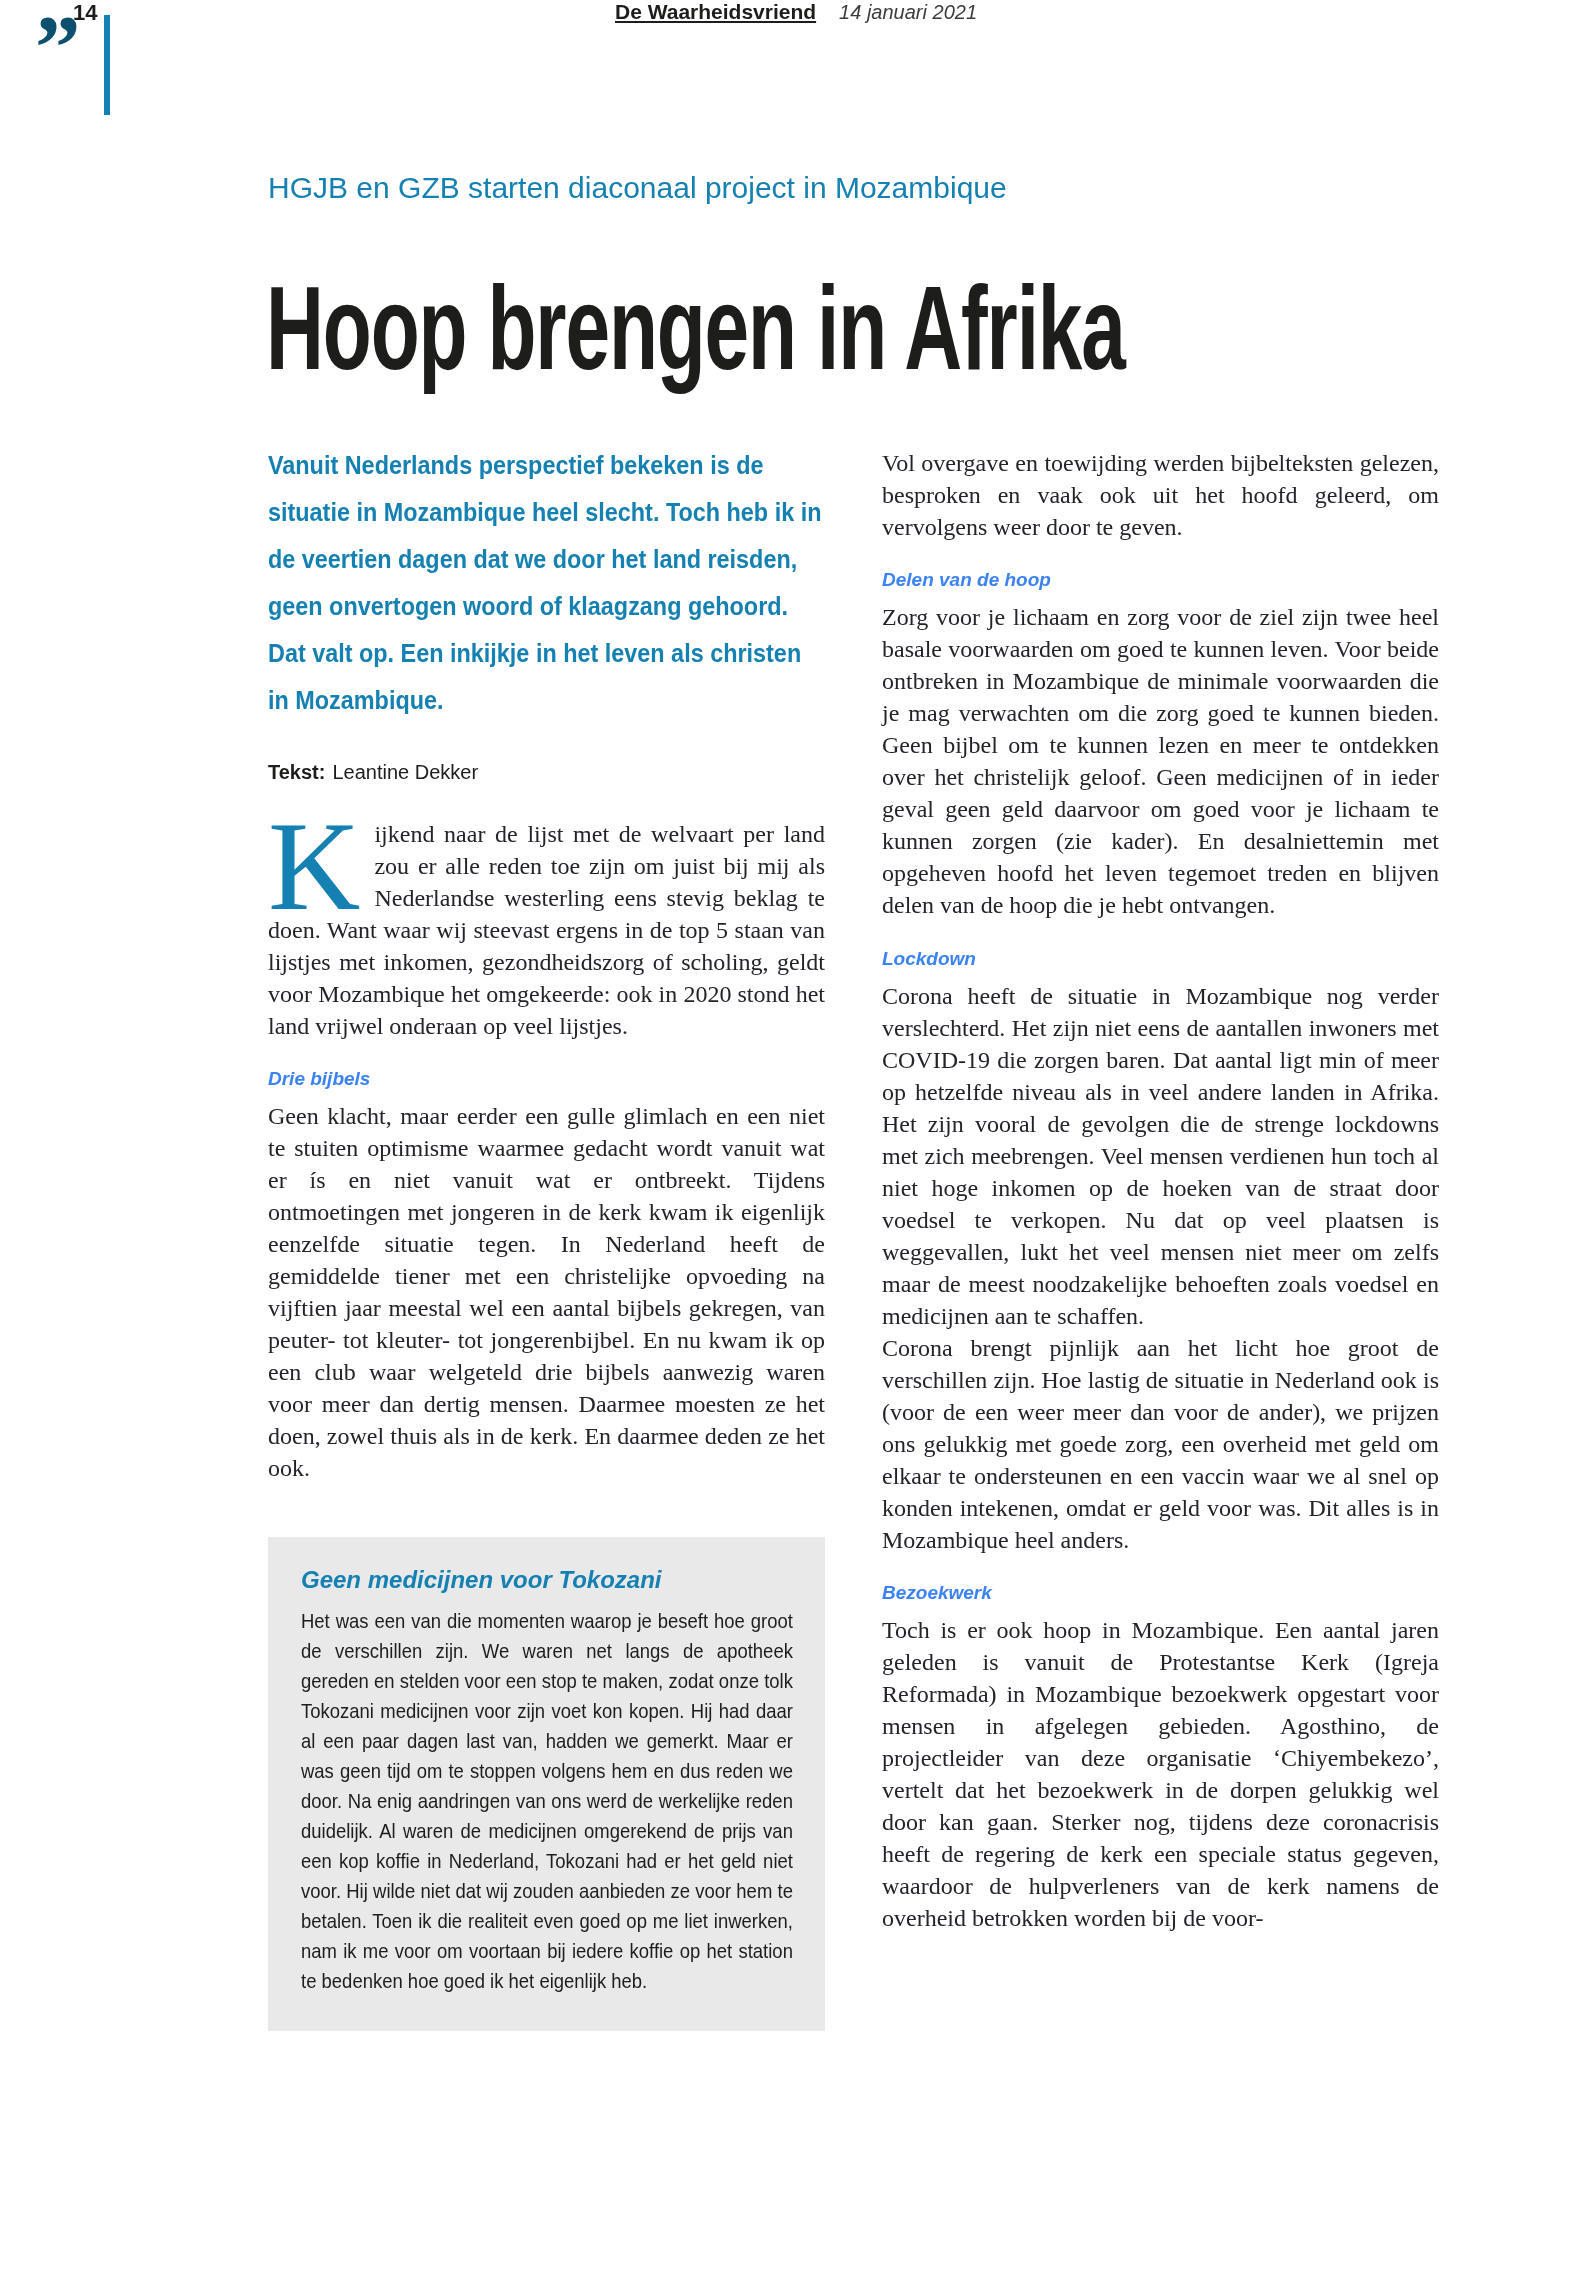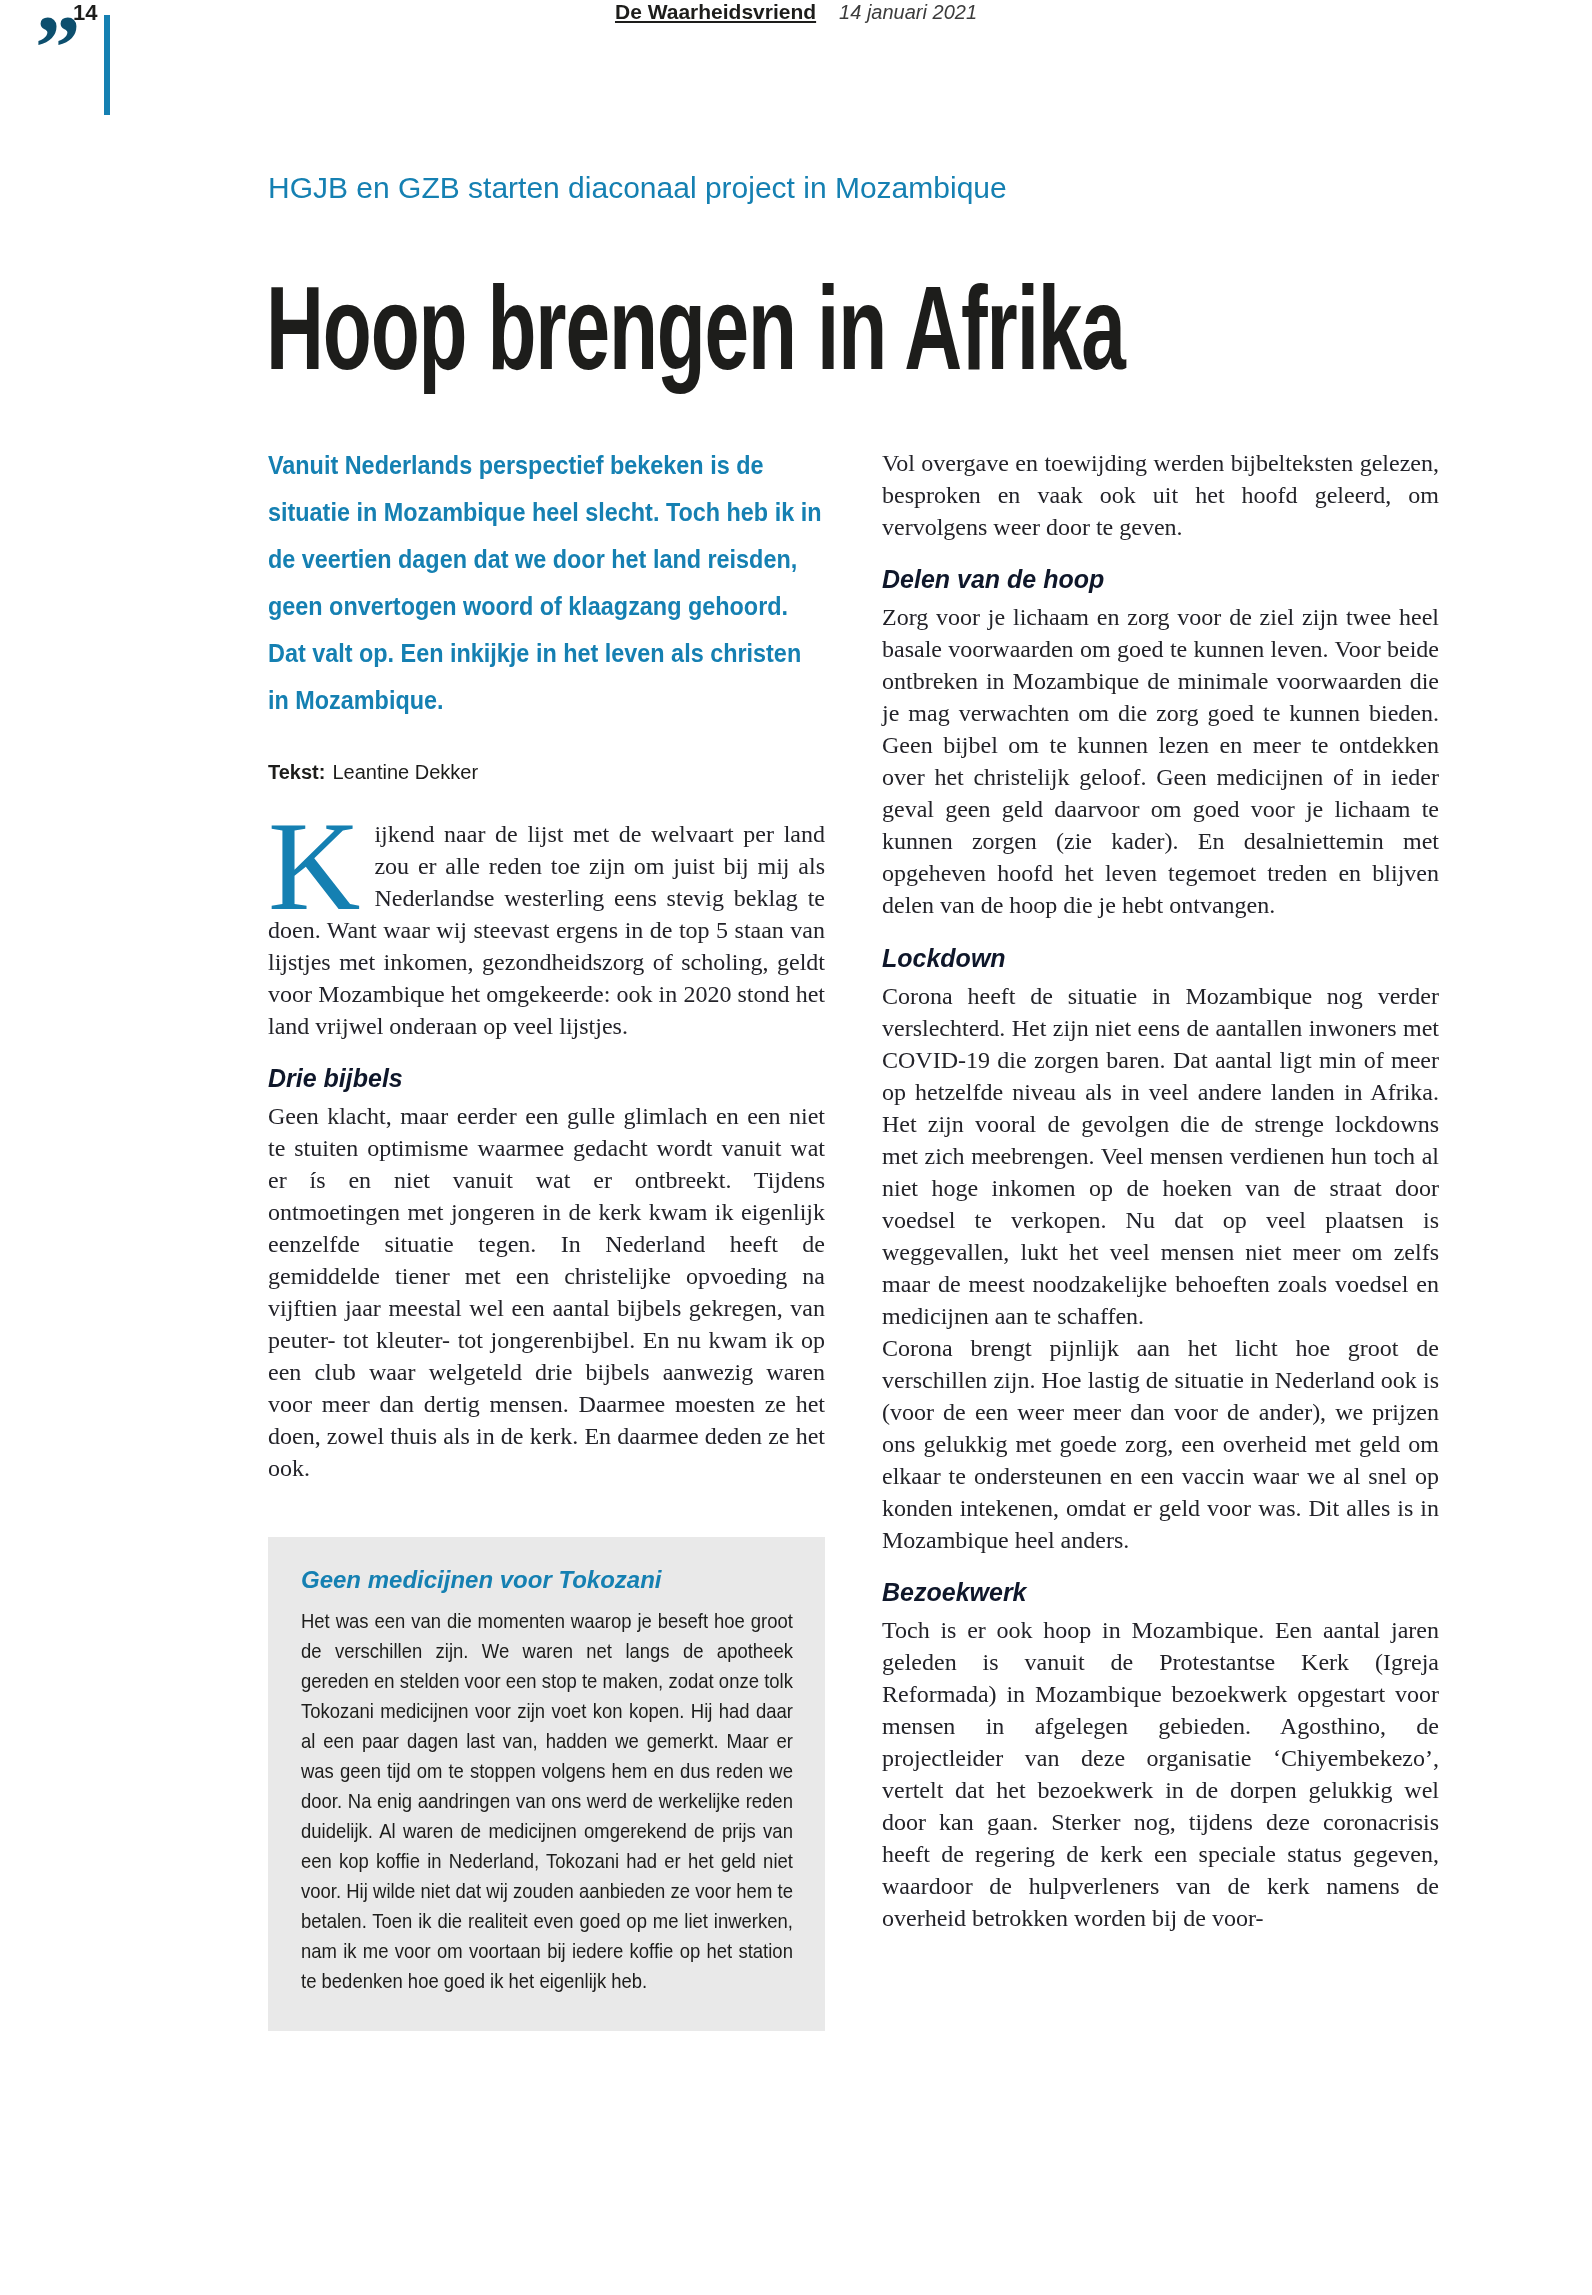--- a/index.html
+++ b/index.html
@@ -46,21 +46,21 @@
   .body-text {
     font-family:"Liberation Serif", serif; font-size:24px; line-height:32px;
     color:#232329; text-align:justify; hyphens:auto;
   }
   .dropcap {
     float:left; font-family:"Liberation Serif", serif;
     font-size:128px; line-height:96px; color:#1580b2; padding-right:14px;
   }
   .subhead {
     font-family:"Liberation Sans", sans-serif; font-weight:bold; font-style:italic;
-    font-size:25px; line-height:29px; color:#0f172a;
+    font-size:19px; line-height:29px; color:#3b82f6;
     margin-top:22.4px; margin-bottom:7px;
   }
   .sidebox {
     margin-top:53px; background:#e9e9e9; padding:29px 33px 35px 33px; width:557px;
   }
   .box-title {
     font-family:"Liberation Sans", sans-serif; font-weight:bold; font-style:italic;
     font-size:24px; color:#1580b2; margin-bottom:12px;
   }
   .box-text {

